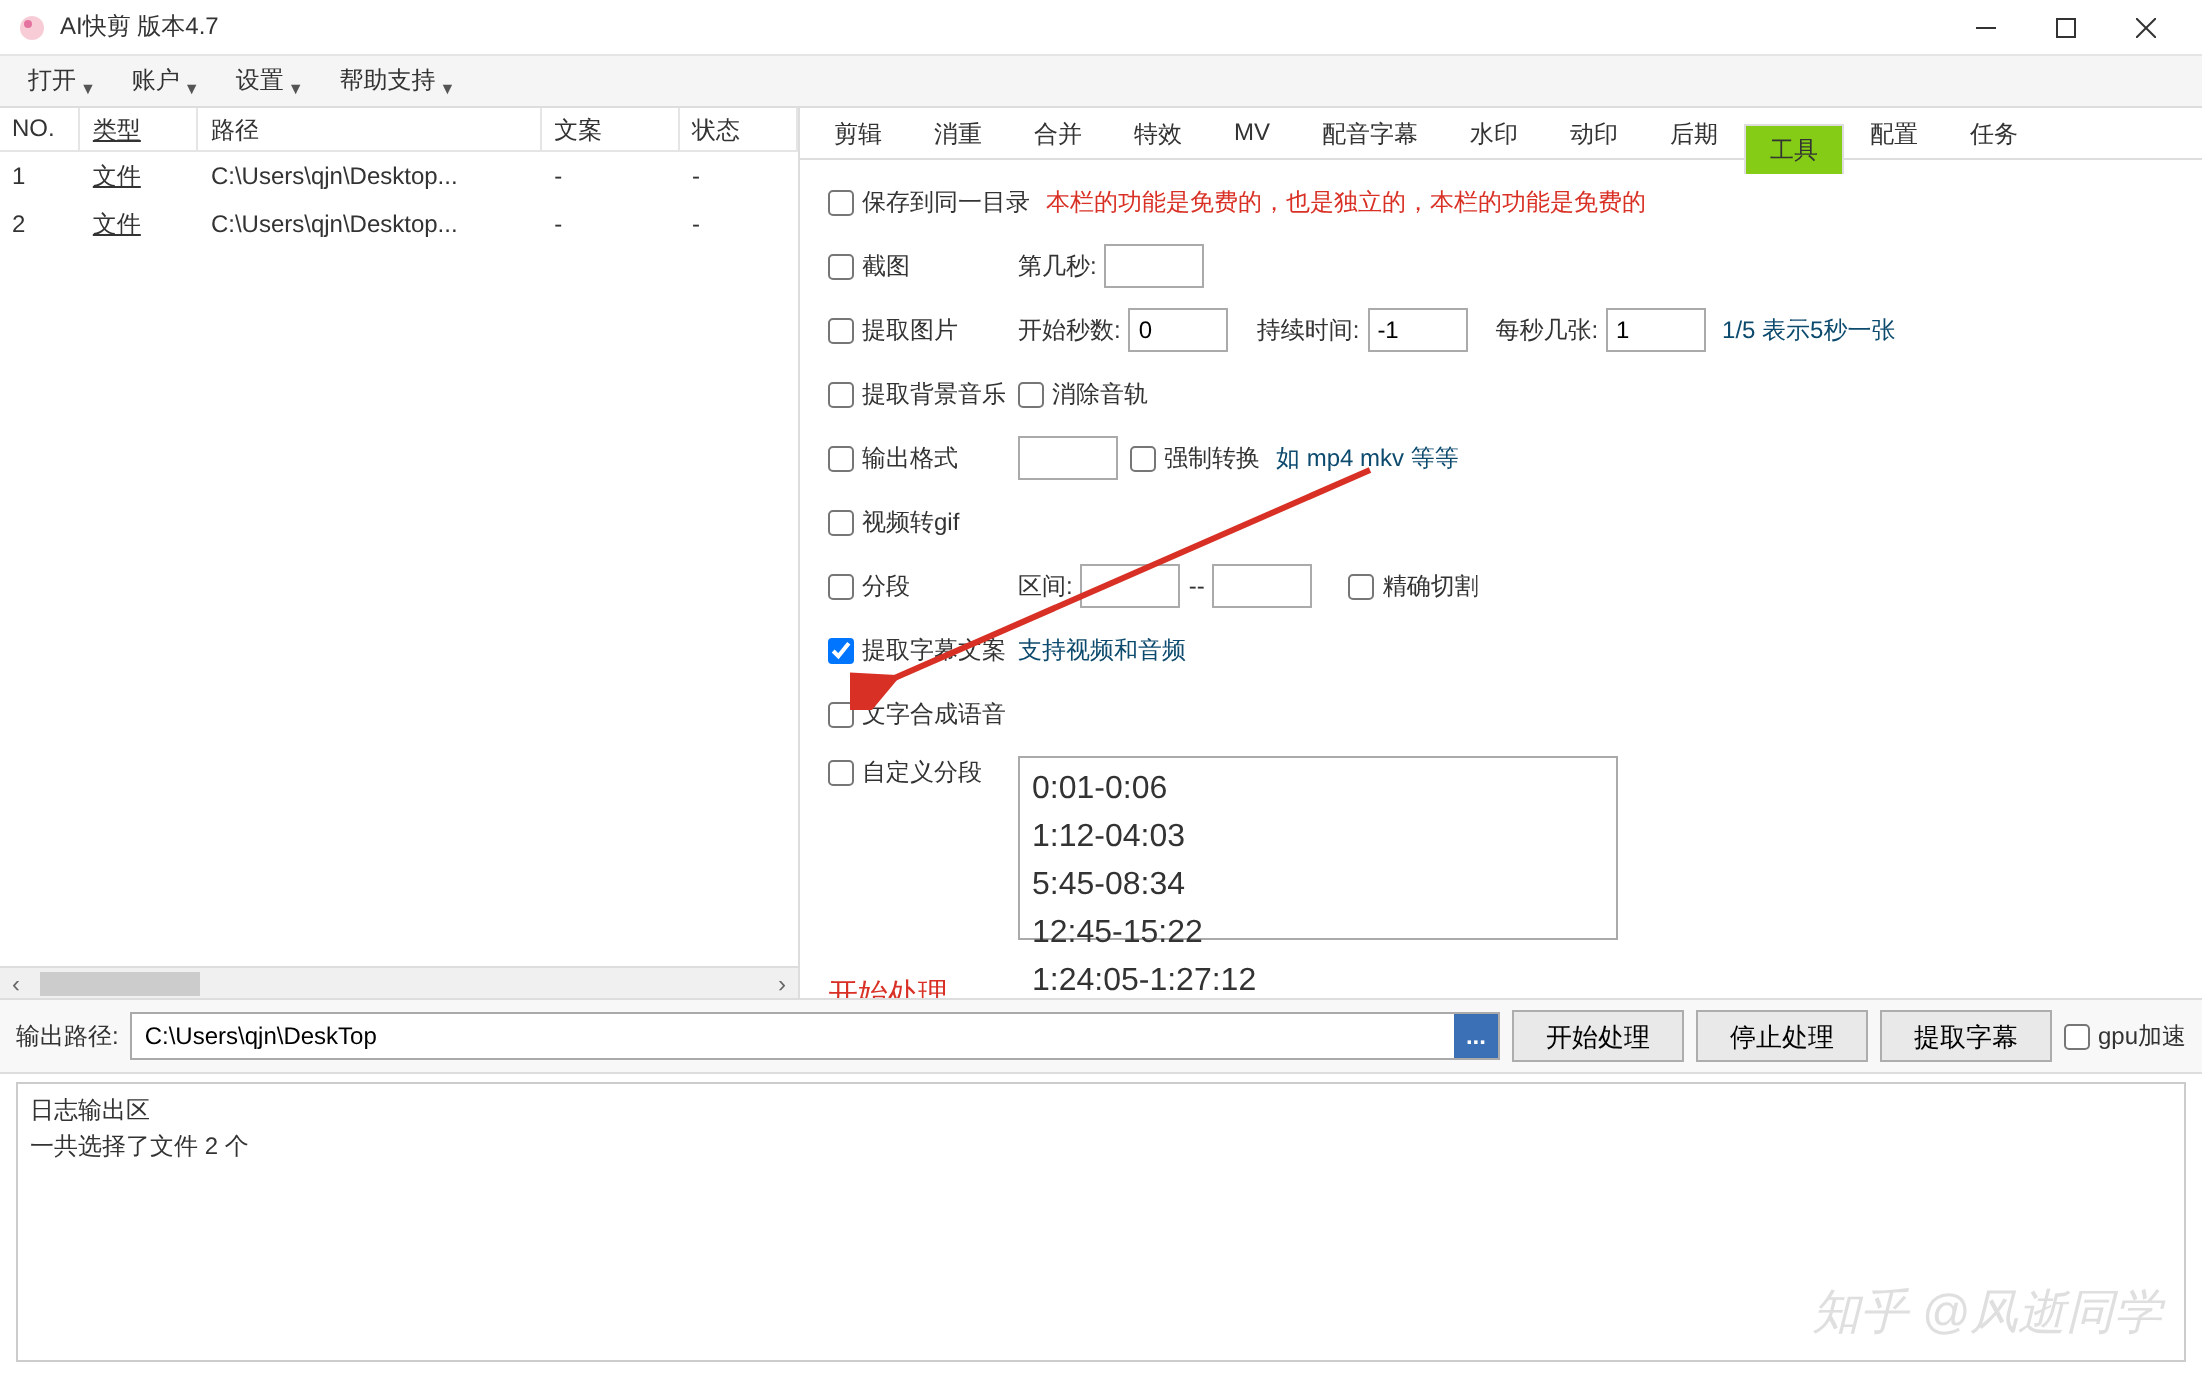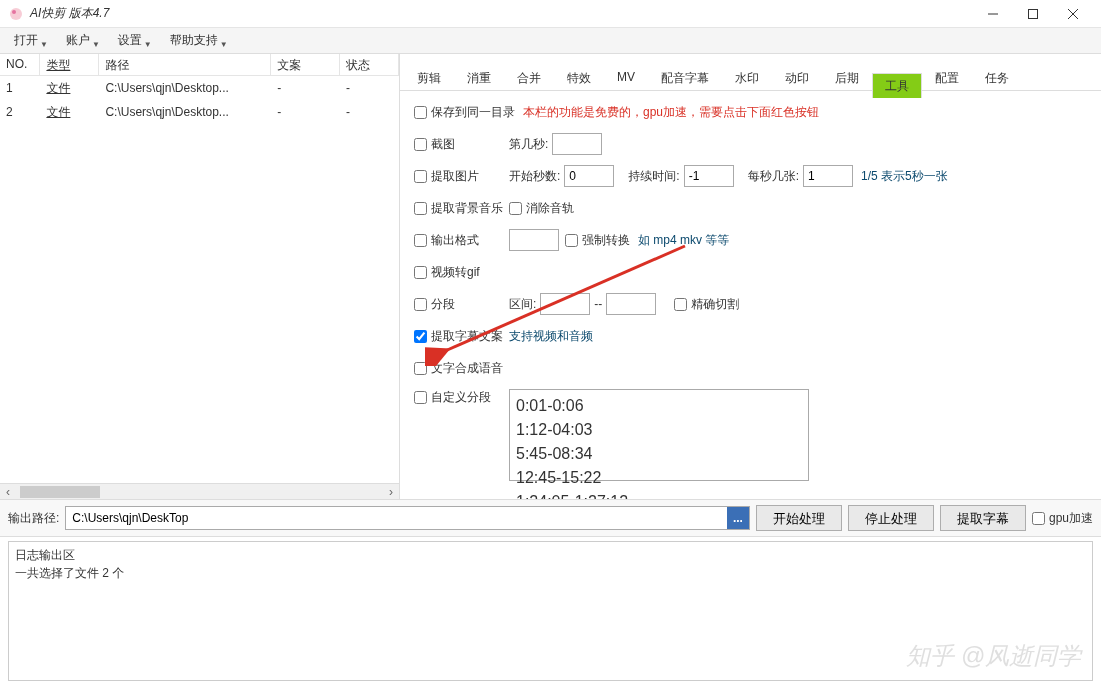--- a/index.html
+++ b/index.html
@@ -1,19 +1,19 @@
 <!DOCTYPE html>
 <html><head>
 <meta charset="utf-8">
 <style>
 * { box-sizing: border-box; margin: 0; padding: 0; }
 body { font-family: "Microsoft YaHei", "SimSun", sans-serif; font-size: 12px; color: #333; background: #fff; width: 1101px; height: 692px; overflow: hidden; position: relative; }
 .titlebar { height: 28px; display: flex; align-items: center; padding: 0 8px; background: #fff; border-bottom: 1px solid #e5e5e5; }
 .titlebar .app-icon { width: 16px; height: 16px; margin-right: 6px; display: inline-block; }
-.titlebar .title { flex: 1; font-size: 12px; font-style: italic; }
+.titlebar .title { flex: 1; font-size: 12px; }
 .titlebar .win-btns { display: flex; }
 .titlebar .win-btn { width: 40px; height: 28px; display: flex; align-items: center; justify-content: center; cursor: pointer; }
 .menubar { height: 26px; background: #f5f5f5; border-bottom: 1px solid #ddd; display: flex; align-items: center; padding: 0 6px; gap: 2px; }
 .menubar .menu-item { padding: 3px 8px; cursor: pointer; display: flex; align-items: flex-end; gap: 2px; }
 .caret { font-size: 8px; color: #555; }
 .main-area { display: flex; height: 445px; }
 .file-table { width: 400px; border-right: 1px solid #ddd; position: relative; display: flex; flex-direction: column; }
 .table-head { display: flex; background: #fff; border-bottom: 1px solid #e5e5e5; height: 22px; }
 .table-head .th { padding: 3px 6px; border-right: 1px solid #e5e5e5; font-size: 12px; }
 .table-body { flex: 1; overflow: hidden; }
@@ -22,21 +22,21 @@
 .col-no { width: 41px; }
 .col-type { width: 60px; text-decoration: underline; }
 .col-path { width: 175px; }
 .col-text { width: 70px; }
 .col-status { width: 60px; }
 .hscroll { height: 16px; background: #f0f0f0; border-top: 1px solid #ddd; display: flex; align-items: center; }
 .hscroll .thumb { width: 80px; height: 12px; background: #ccc; margin-left: 4px; }
 .hscroll .arrow { width: 16px; text-align: center; color: #666; }
 .hscroll .spacer { flex: 1; }
 .right-panel { flex: 1; display: flex; flex-direction: column; }
-.tabs { display: flex; border-bottom: 1px solid #ddd; height: 26px; padding-left: 4px; margin-top: 11px; }
+.tabs { display: flex; border-bottom: 1px solid #ddd; height: 26px; padding-left: 4px; }
 .tab { padding: 4px 12px; cursor: pointer; border: 1px solid transparent; border-bottom: none; font-size: 12px; }
 .tab.active { border-color: #ddd; background: #84cc16; position: relative; top: 8px; }
 .tab-panel { flex: 1; padding: 10px 14px; overflow: auto; position: relative; }
 .row { display: flex; align-items: center; margin-bottom: 10px; min-height: 22px; }
 .row label.cb { display: flex; align-items: center; gap: 4px; min-width: 95px; }
 .row input[type=checkbox] { width: 13px; height: 13px; }
 .row .lbl { margin-right: 4px; }
 .row input[type=text] { border: 1px solid #aaa; height: 22px; padding: 0 4px; font-size: 12px; }
 .hint-red { color: #d93025; margin-left: 8px; }
 .hint-gray { color: #0c4a6e; margin-left: 8px; }
@@ -151,21 +151,21 @@
       <div class="tab">任务</div>
     </div>
 
     <div class="tab-panel">
 
       <div class="row">
         <label class="cb">
             <input type="checkbox" style="">
             <span>保存到同一目录</span>
           </label>
-        <span class="hint-red">本栏的功能是免费的，gpu加速，需要点击下面红色按钮</span>
+        <span class="hint-red">本栏的功能是免费的，也是独立的，本栏的功能是免费的</span>
       </div>
 
       <div class="row">
         <label class="cb">
             <input type="checkbox" style="">
             <span>截图</span>
           </label>
         <span class="lbl">第几秒:</span>
         <input type="text" style="width: 50px;" value="">
       </div>

